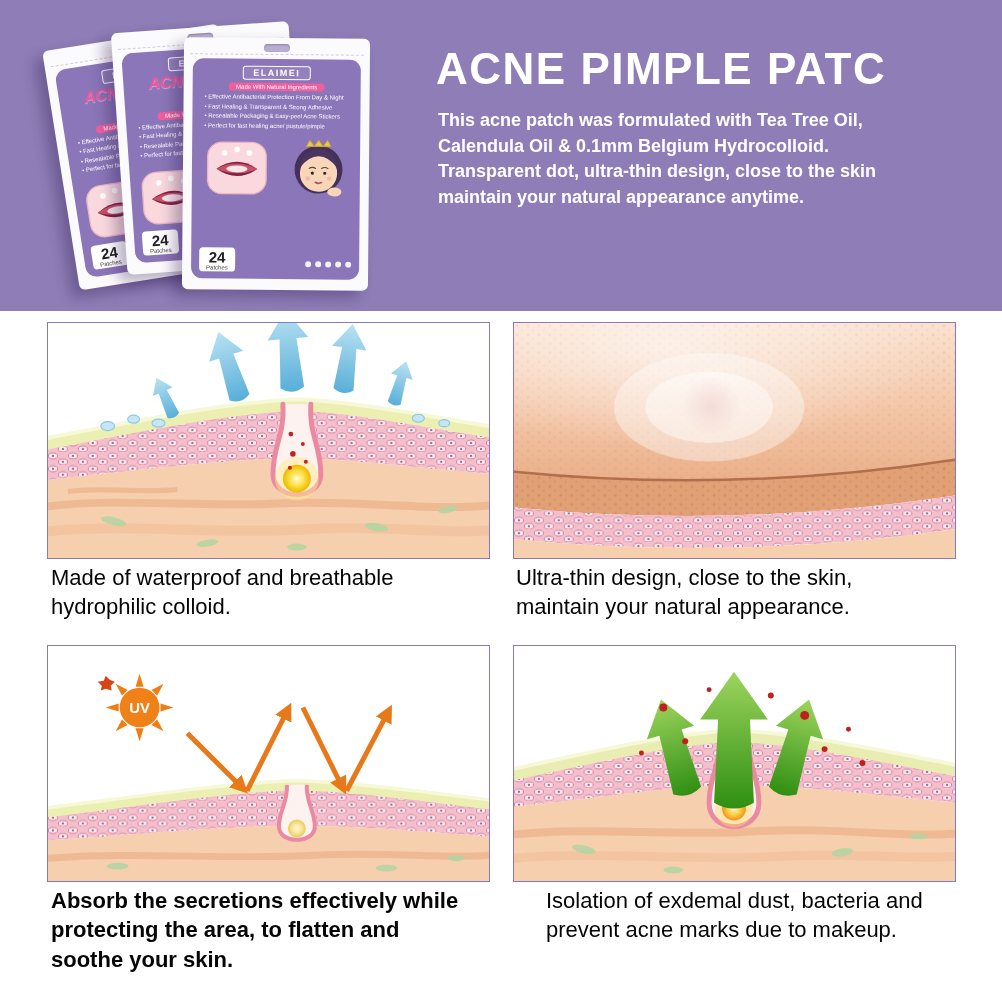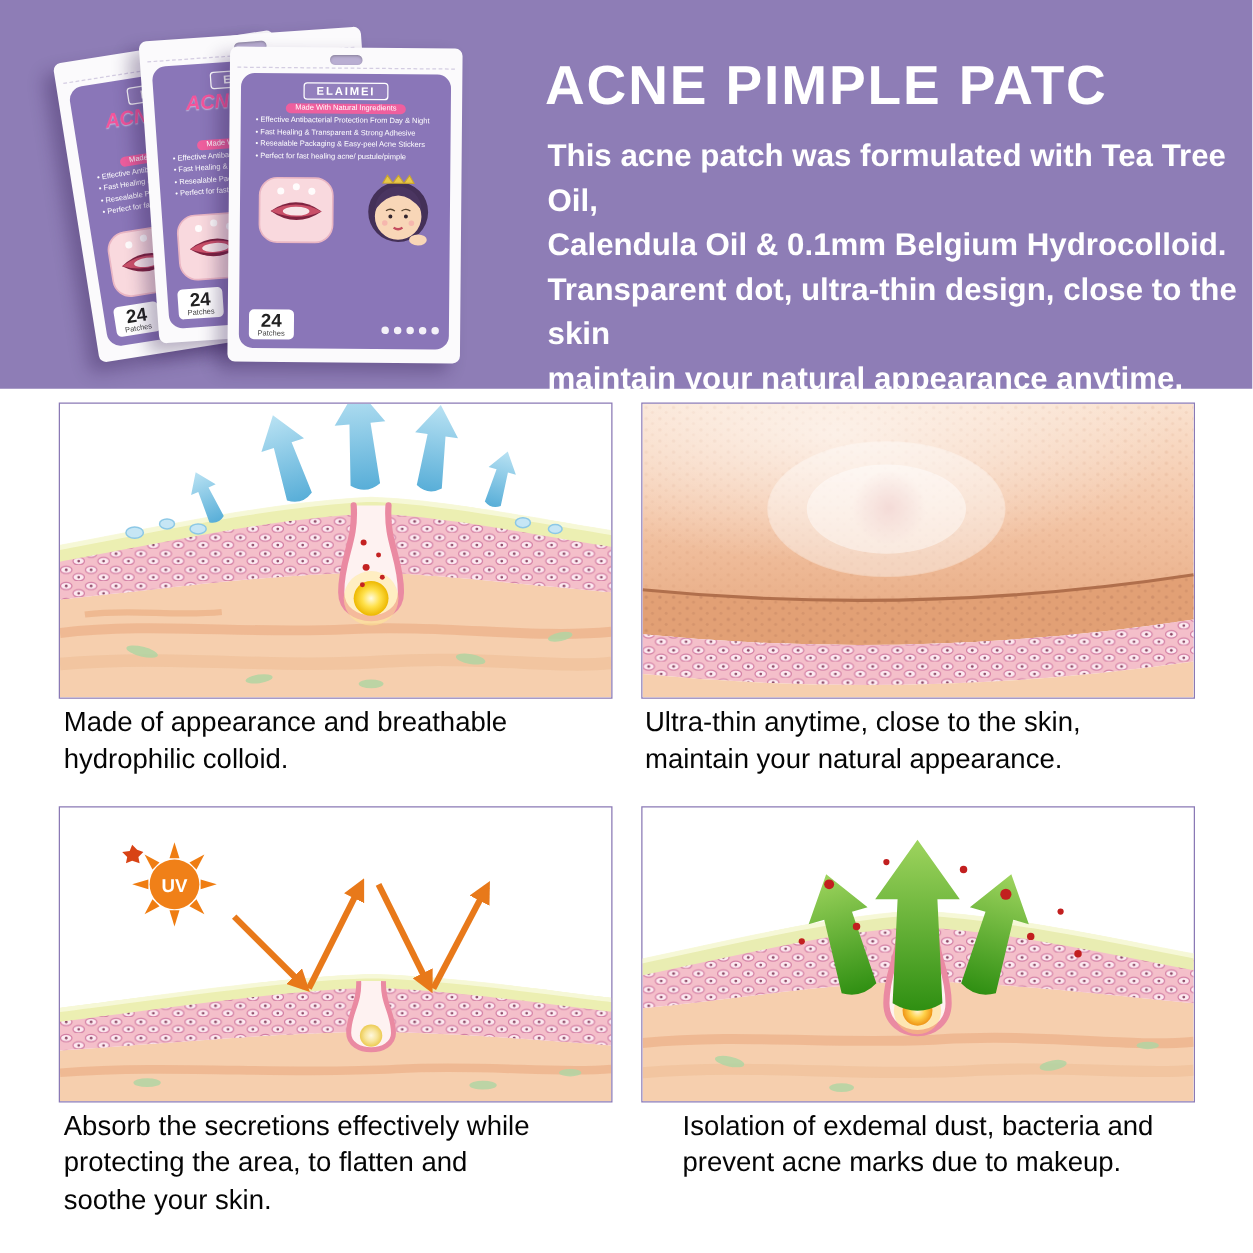--- a/index.html
+++ b/index.html
@@ -2,21 +2,21 @@
 <html><head>
 <meta charset="utf-8">
 <style>
   * { margin:0; padding:0; box-sizing:border-box; }
   html,body { width:1002px; height:1002px; }
   body { font-family:"Liberation Sans", sans-serif; background:#fff; position:relative; overflow:hidden; }
 
   
   .header { position:absolute; left:0; top:0; width:1002px; height:311px; background:#8e7db6; }
   .title { position:absolute; left:436px; top:44px; font-size:44px; font-weight:bold; color:#fff; letter-spacing:1.5px; white-space:nowrap; }
-  .desc  { position:absolute; left:438px; top:108px; width:552px; font-size:25px; font-weight:bold; color:#fff; line-height:1.42; white-space:pre-line; }
+  .desc  { position:absolute; left:438px; top:108px; width:552px; font-size:18px; font-weight:bold; color:#fff; line-height:1.42; white-space:pre-line; }
 
   
   .pouches { position:absolute; left:0; top:0; width:440px; height:311px; }
   .pouch { position:absolute; width:178px; height:242px; background:#fbfafc; border-radius:6px;
            box-shadow:-9px 7px 14px rgba(40,20,70,.32); }
   .pouch::before { content:""; position:absolute; top:16px; left:6px; right:6px; border-top:1px dashed #d4cde2; }
   .pouch.p1 { left:60px;  top:36px; transform:rotate(-9deg);  z-index:1; }
   .pouch.p2 { left:119px; top:27px; transform:rotate(-4deg);  z-index:2; }
   .pouch.p3 { left:183px; top:38px; transform:rotate(.5deg);  z-index:3; width:186px; height:252px; }
   .hole { position:absolute; top:6px; left:50%; transform:translateX(-50%); width:26px; height:8px;
@@ -45,21 +45,21 @@
   .panel-box { position:absolute; width:443px; height:237px; border:1px solid #8a79b5; background:#fff; overflow:hidden; }
   .panel-box svg { display:block; width:100%; height:100%; }
   #panel1 { left:47px;  top:322px; }
   #panel2 { left:513px; top:322px; }
   #panel3 { left:47px;  top:645px; }
   #panel4 { left:513px; top:645px; }
 
   .caption { position:absolute; font-size:22px; color:#050505; line-height:1.33; white-space:pre-line; }
   #cap1 { left:51px;  top:563px; }
   #cap2 { left:516px; top:563px; }
-  #cap3 { left:51px;  top:886px; }
+  #cap3 { left:51px;  top:886px;font-weight:bold; }
   #cap4 { left:516px; top:886px;margin-left:30px; }
 </style>
 </head>
 <body>
 
 <div class="header">
   <div class="title">ACNE PIMPLE PATC</div>
   <div class="desc">This acne patch was formulated with Tea Tree Oil,
 Calendula Oil &amp; 0.1mm Belgium Hydrocolloid.
 Transparent dot, ultra-thin design, close to the skin
@@ -434,21 +434,21 @@
       <circle cx="196" cy="44" r="2.5"></circle>
         <circle cx="258" cy="50" r="3"></circle>
         <circle cx="292" cy="70" r="4.5"></circle>
       <circle cx="312" cy="104" r="3"></circle>
         <circle cx="336" cy="84" r="2.5"></circle>
         <circle cx="350" cy="118" r="3"></circle>
     </g>
   </svg>
 </div>
 
-<div class="caption" id="cap1">Made of appearance and breathable
+<div class="caption" id="cap1">Made of waterproof and breathable
 hydrophilic colloid.</div>
-<div class="caption" id="cap2">Ultra-thin anytime, close to the skin,
+<div class="caption" id="cap2">Ultra-thin design, close to the skin,
 maintain your natural appearance.</div>
 <div class="caption" id="cap3">Absorb the secretions effectively while
 protecting the area, to flatten and
 soothe your skin.</div>
 <div class="caption" id="cap4">Isolation of exdemal dust, bacteria and
 prevent acne marks due to makeup.</div>
 
 </body></html>

